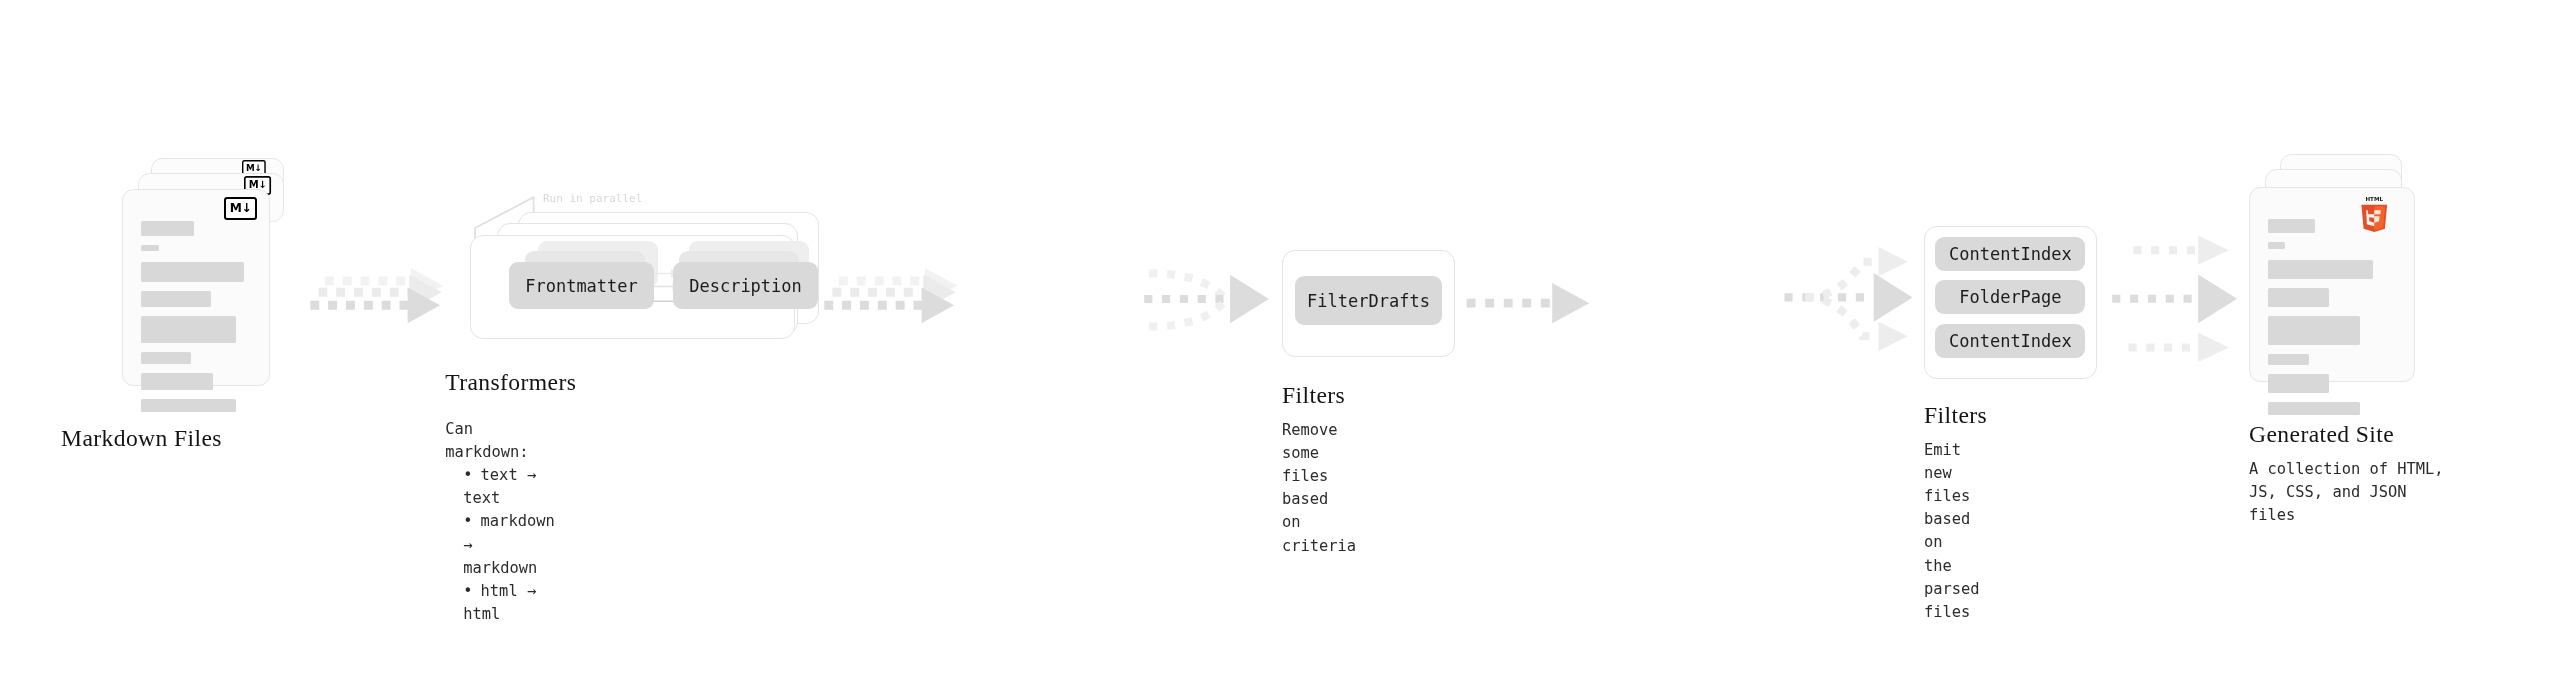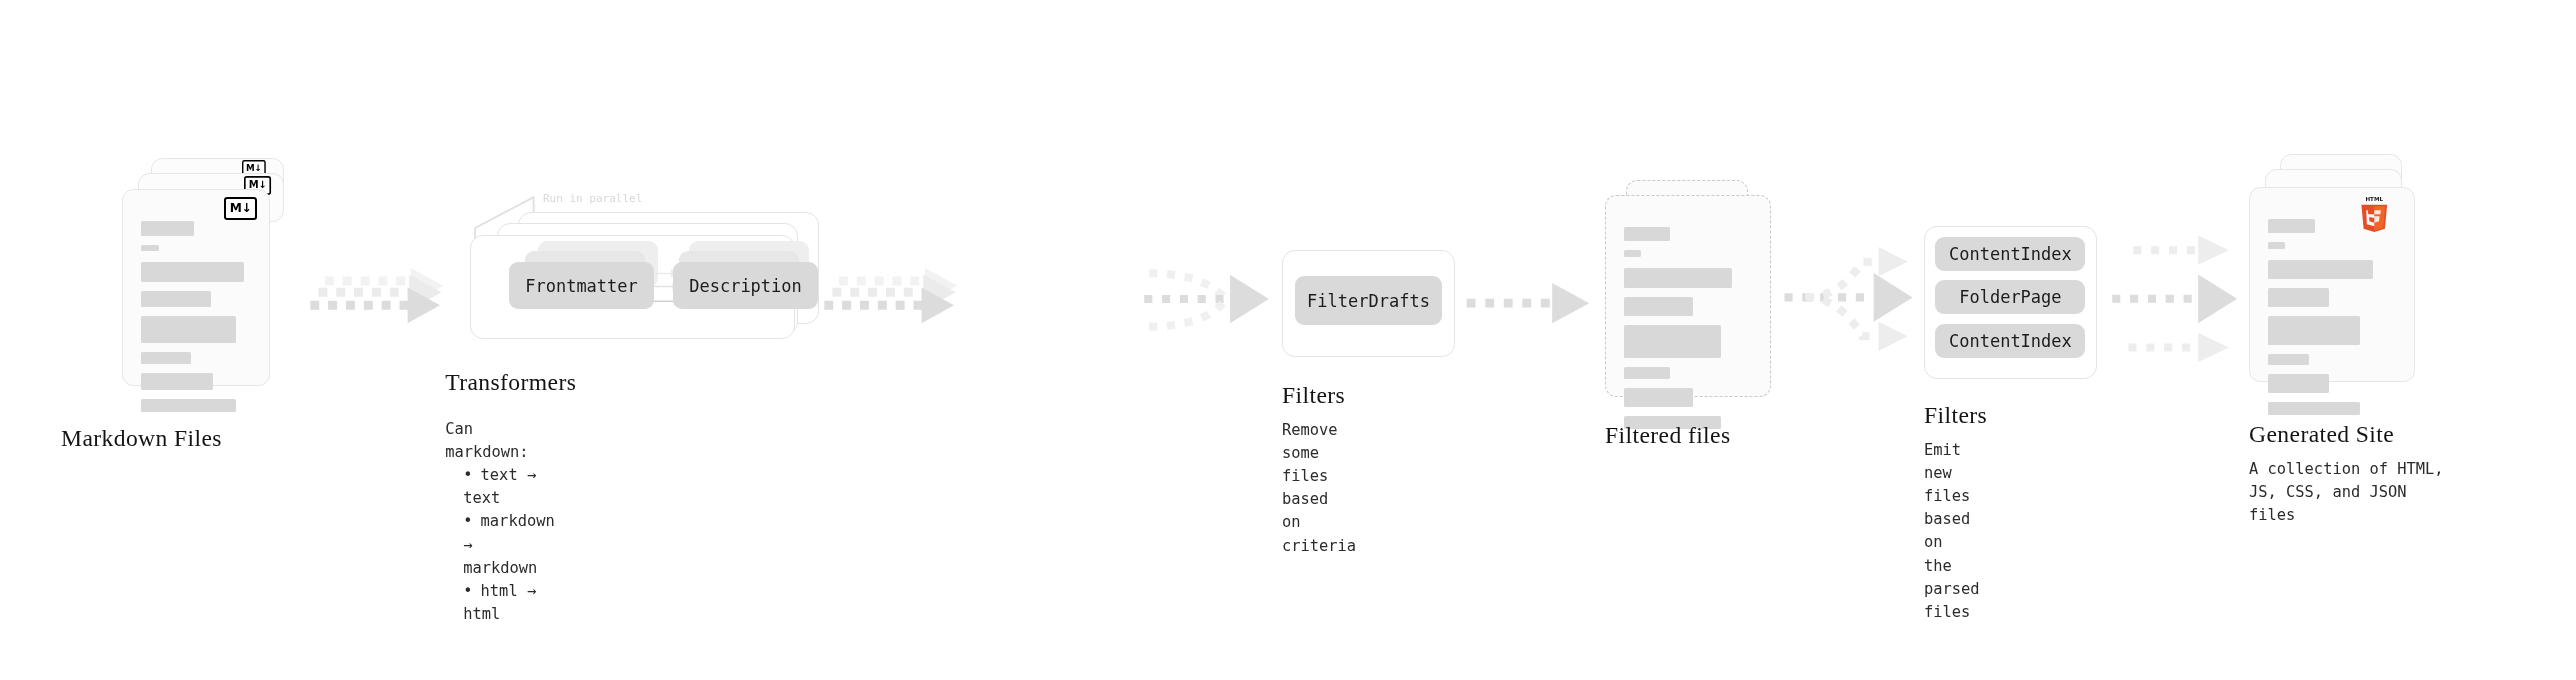--- a/index.html
+++ b/index.html
@@ -287,38 +287,20 @@
 on criteria</div>
   </div>
 
   <div class="node" style="left:1463px; top:283px;">
     <svg width="134" height="50" viewBox="0 0 165 62">
       <line x1="4" y1="25" x2="112" y2="25" stroke="#dcdcdc" stroke-width="11" stroke-dasharray="11 12"></line>
       <polygon points="110,0 156,25 110,50" fill="#dcdcdc"></polygon>
     </svg>
   </div>
 
-  <div class="node" style="left:1605px; top:180px;">
-    <div class="stack" style="width:179px;height:260px;">
-      <div class="sheet dashed" style="left:21px; top:0px;  width:122px; height:32.5px;"></div>
-      <div class="sheet dashed" style="left:0px;  top:14.6px; width:166px; height:202px;">
-        <div class="lines">
-          <div class="ln" style="width:36%; height:14.6px;"></div>
-          <div class="ln" style="width:13%; height:6.5px; margin-bottom:11.4px;"></div>
-          <div class="ln" style="width:84%; height:19.5px;"></div>
-          <div class="ln" style="width:54%; height:19.5px;"></div>
-          <div class="ln" style="width:76%; height:32.5px;"></div>
-          <div class="ln" style="width:36%; height:12.2px;"></div>
-          <div class="ln" style="width:54%; height:19.5px;"></div>
-          <div class="ln" style="width:76%; height:13px;"></div>
-        </div>
-      </div>
-    </div>
-    <div class="title" style="left:0px; top:242px;">Filtered files</div>
-  </div>
 
   <div class="node" style="left:1778px; top:234px;">
     <svg width="150" height="130" viewBox="0 0 185 160">
       <g fill="none" stroke-width="10" stroke-dasharray="10 12">
         <path d="M8 78 L118 78" stroke="#dcdcdc"></path>
         <path d="M34 78 Q76 78 104 34 L126 34" stroke="#ededed"></path>
         <path d="M34 78 Q76 78 104 126 L126 126" stroke="#ededed"></path>
       </g>
       <polygon points="124,16 160,34 124,52" fill="#ededed"></polygon>
       <polygon points="118,48 166,78 118,108" fill="#dcdcdc"></polygon>

